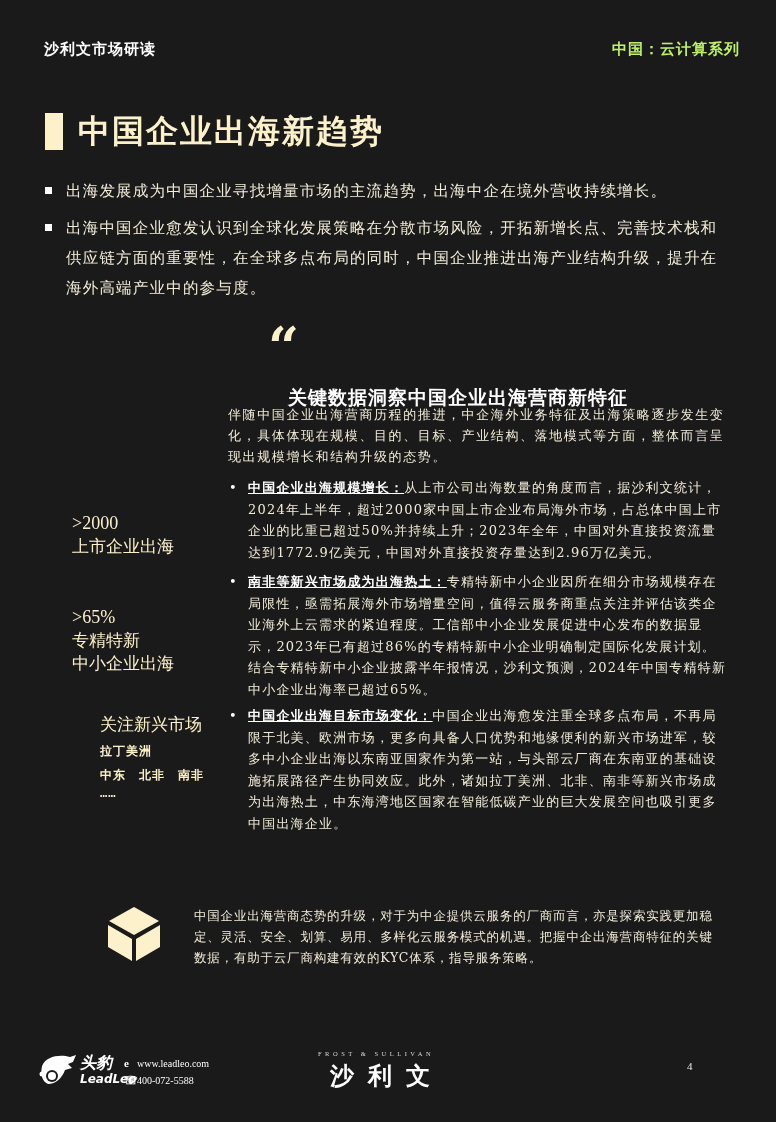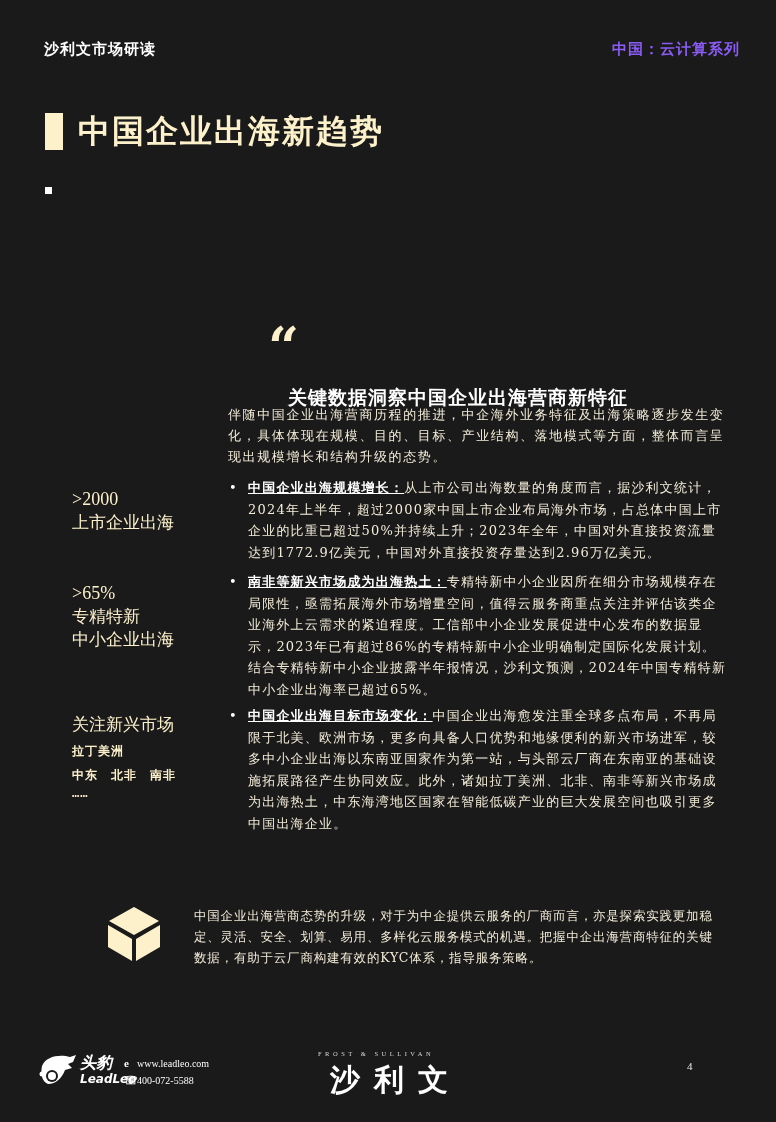--- a/index.html
+++ b/index.html
@@ -1,81 +1,82 @@
 <!DOCTYPE html>
 <html><head>
 <meta charset="utf-8">
 <style>
   * { box-sizing: border-box; margin: 0; padding: 0; }
   html, body { width: 776px; height: 1122px; background: #1a1a1a; overflow: hidden; }
   body { position: relative; font-family: "DejaVu Serif", "Liberation Serif", serif; color: #f3ecd8; }
 
   .hdr-left { position: absolute; left: 44px; top: 40px; font-size: 15px; font-weight: bold; color: #ffffff; font-family: "DejaVu Sans", sans-serif; letter-spacing: 1px; }
-  .hdr-right { position: absolute; right: 36px; top: 40px; font-size: 15px; font-weight: bold; color: #8b5cf6; font-family: Liberation Mono, monospace; letter-spacing: 1px; }
+  .hdr-right { position: absolute; right: 36px; top: 40px; font-size: 15px; font-weight: bold; color: #bef264; font-family: Liberation Mono, monospace; letter-spacing: 1px; }
 
   .title-bar { position: absolute; left: 45px; top: 113px; width: 18px; height: 37px; background: #fdf1cc; }
   .title { position: absolute; left: 78px; top: 110px; font-size: 32px; color: #fdf1cc; letter-spacing: 2px; font-family: "DejaVu Serif", serif; }
 
   .intro { position: absolute; left: 42px; top: 176px; width: 690px; font-size: 15.5px; line-height: 30px; color: #f3ecd8; }
   .intro li { list-style: none; position: relative; padding-left: 24px; margin-bottom: 7px; letter-spacing: 1.2px; }
   .intro li .sq { position: absolute; left: 3px; top: 11px; width: 7px; height: 7px; background: #ffffff; }
 
   .quote-mark { position: absolute; left: 268px; top: 320px; font-size: 54px; color: #fdf1cc; font-family: "DejaVu Serif", serif; font-weight: bold; line-height: 1; }
   .quote-title { position: absolute; left: 288px; top: 344px; font-size: 19px; color: #ffffff; font-weight: bold; letter-spacing: 1px; margin-top: 41px; }
 
   .lead { position: absolute; left: 228px; top: 404px; width: 500px; font-size: 13px; line-height: 21px; letter-spacing: 1.6px; color: #f3ecd8; }
 
   .stat { position: absolute; left: 72px; color: #fdf1cc; font-size: 17px; line-height: 23px; }
-  .stat .num { font-family: "Liberation Serif", serif; font-size: 18px; }
+  .stat .num { font-family: "Liberation Serif", serif; font-size: 18px; margin-top: 24px; }
   .stat .sub { font-size: 12px; font-weight: bold; line-height: 24px; letter-spacing: 1px; font-family: Liberation Mono, monospace; }
 
   .bullet { position: absolute; left: 228px; width: 500px; font-size: 13px; line-height: 21.5px; letter-spacing: 1.2px; color: #f3ecd8; padding-left: 20px; }
   .bullet .dot { position: absolute; left: 1px; top: 0; color: #ffffff; }
   .bullet .bold { font-weight: bold; color: #ffffff; text-decoration: underline; }
 
   .cube { position: absolute; left: 106px; top: 905px; width: 56px; height: 58px; }
   .summary { position: absolute; left: 194px; top: 905px; width: 530px; font-size: 12.5px; line-height: 21px; letter-spacing: 0.8px; color: #f3ecd8; }
 
   .footer-logo { position: absolute; left: 38px; top: 1052px; width: 40px; height: 34px; }
   .footer-brand { position: absolute; left: 80px; top: 1054px; color: #ffffff; font-family: "DejaVu Sans", sans-serif; }
   .footer-brand .cn { font-size: 16px; font-weight: bold; display: block; line-height: 18px; font-style: italic; }
   .footer-brand .en { font-size: 12px; font-style: italic; font-weight: bold; display: block; }
   .footer-contact { position: absolute; left: 124px; top: 1055px; font-size: 10px; color: #ffffff; line-height: 16px; font-family: "Liberation Serif", serif; }
   .footer-contact .ico { display: inline-block; width: 13px; font-size: 11px; font-weight: bold; }
   .fs-en { position: absolute; left: 318px; top: 1050px; font-size: 6.5px; letter-spacing: 3.5px; color: #d8d8d8; font-family: "Liberation Serif", serif; }
-  .fs-cn { position: absolute; left: 330px; top: 1060px; font-size: 30px; color: #ffffff; letter-spacing: 14px; font-family: "DejaVu Sans", sans-serif; font-weight: bold; }
+  .fs-cn { position: absolute; left: 330px; top: 1060px; font-size: 24px; color: #ffffff; letter-spacing: 14px; font-family: "DejaVu Sans", sans-serif; font-weight: bold; }
   .page-num { position: absolute; left: 687px; top: 1060px; font-size: 11px; color: #e8e8e8; font-family: "Liberation Serif", serif; }
 </style>
 </head>
 <body>
 
 <div class="hdr-left">沙利文市场研读</div>
 <div class="hdr-right">中国：云计算系列</div>
 
 <div class="title-bar"></div>
 <h1 class="title">中国企业出海新趋势</h1>
 
 <ul class="intro">
-  <li><span class="sq"></span></li>
+  <li><span class="sq"></span><span>出海发展成为中国企业寻找增量市场的主流趋势，出海中企在境外营收持续增长。</span></li>
+  <li><span class="sq"></span><span>出海中国企业愈发认识到全球化发展策略在分散市场风险，开拓新增长点、完善技术栈和供应链方面的重要性，在全球多点布局的同时，中国企业推进出海产业结构升级，提升在海外高端产业中的参与度。</span></li>
 </ul>
 
 <div class="quote-mark">“</div>
 <div class="quote-title">关键数据洞察中国企业出海营商新特征</div>
 <p class="lead">伴随中国企业出海营商历程的推进，中企海外业务特征及出海策略逐步发生变化，具体体现在规模、目的、目标、产业结构、落地模式等方面，整体而言呈现出规模增长和结构升级的态势。</p>
 
 <div class="stat" style="top:488px;">
   <div class="num">&gt;2000</div>
   <div>上市企业出海</div>
 </div>
 <div class="stat" style="top:582px;">
   <div class="num">&gt;65%</div>
   <div>专精特新</div>
   <div>中小企业出海</div>
 </div>
-<div class="stat" style="top:713px;">
+<div class="stat" style="top:713px;margin-left:28px;">
   <div style="margin-bottom:4px;">关注新兴市场</div>
   <div class="sub">拉丁美洲</div>
   <div class="sub" style="white-space:pre;">中东　北非　南非</div>
   <div class="sub" style="line-height:12px;">……</div>
 </div>
 
 <div class="bullet" style="top:477px;">
   <span class="dot">•</span>
   <span class="bold">中国企业出海规模增长：</span><span>从上市公司出海数量的角度而言，据沙利文统计，2024年上半年，超过2000家中国上市企业布局海外市场，占总体中国上市企业的比重已超过50%并持续上升；2023年全年，中国对外直接投资流量达到1772.9亿美元，中国对外直接投资存量达到2.96万亿美元。</span>
 </div>

